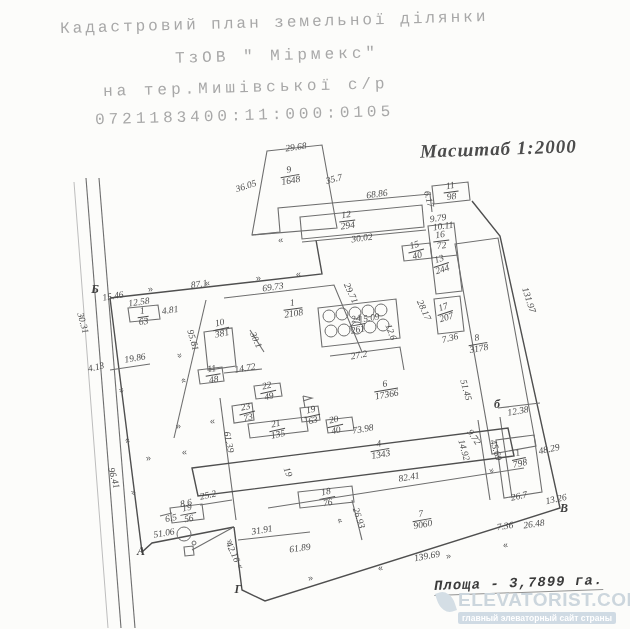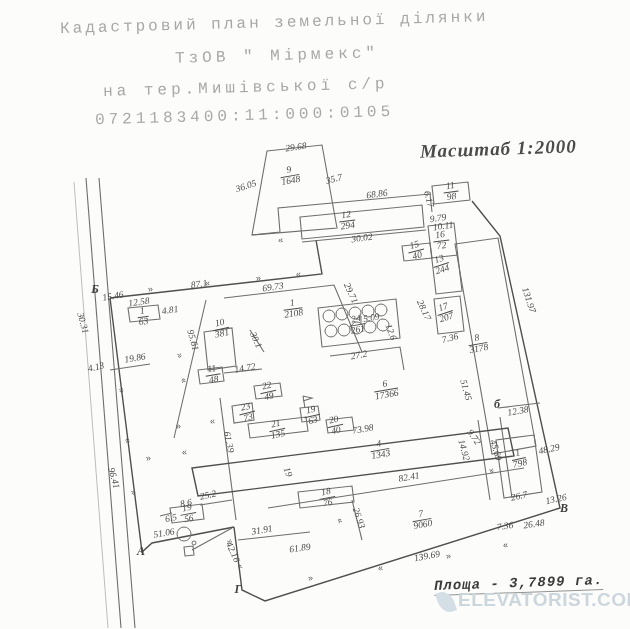--- a/index.html
+++ b/index.html
@@ -303,16 +303,17 @@
       <span class="chev" style="left: 180px; top: 355px; transform: translate(-50%, -50%) rotate(80deg);">»</span>
       <span class="chev" style="left: 184px; top: 380px; transform: translate(-50%, -50%) rotate(80deg);">«</span>
     </div>
 
   <div class="area-label">Площа - 3,7899 га.</div>
 
   <div class="watermark">
     <div class="leaf"></div>
     <div class="wm-text">
       <span class="wm-brand">ELEVATORIST.COM</span>
+      <span class="wm-tag">главный элеваторный сайт страны</span>
     </div>
   </div>
 
 </div>
 
 </body></html>

